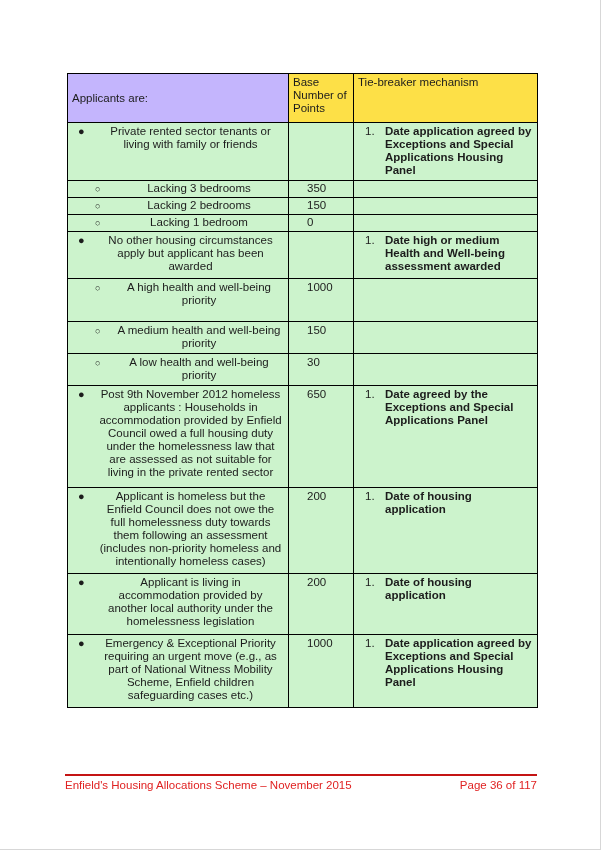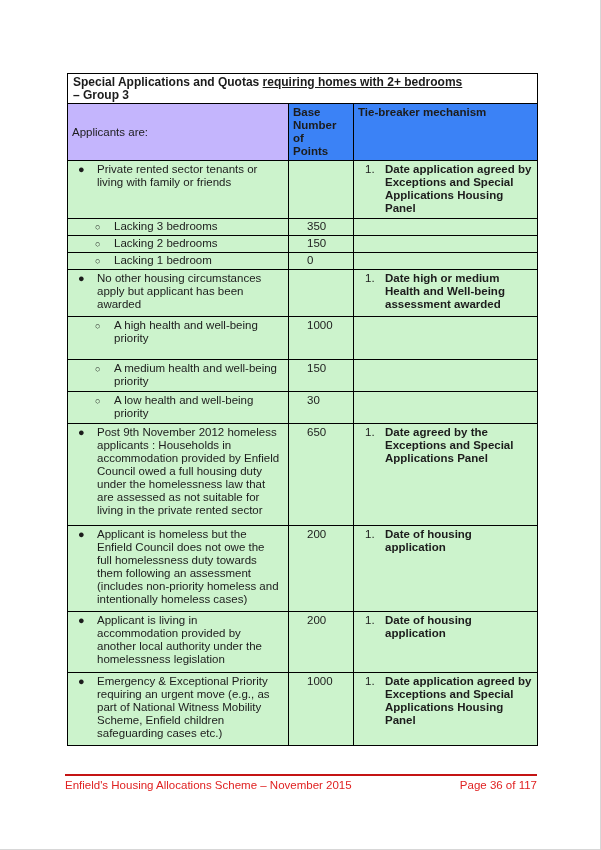--- a/index.html
+++ b/index.html
@@ -38,29 +38,29 @@
     font-weight:bold;
     font-size:12px;
     line-height:12.5px;
     padding:2px 4px 2px 5px;
   }
   .underlined{text-decoration:underline;}
 
   
   tr.header-row td{height:44px;}
   td.hdr-applicants{background:#c4b5fd;vertical-align:middle;}
-  td.hdr-green{background:#3b82f6;font-weight:bold;white-space:pre-line;}
+  td.hdr-green{background:#fde047;font-weight:normal;white-space:pre-line;}
 
   
   tbody td{background:#ccf3cc;}
   .li{display:flex;align-items:flex-start;}
   .li .bullet{flex:0 0 auto;text-align:left;}
   .li.main .bullet{margin-left:6px;width:19px;font-size:11px;}
   .li.sub  .bullet{margin-left:23px;width:19px;font-size:9px;line-height:13px;padding-top:1px;}
-  .li .txt{flex:1 1 auto;white-space:pre-line;}
+  .li .txt{flex:1 1 auto;white-space:pre-line;text-align:center;}
   td.pts{padding-left:18px;}
   .tie{display:flex;align-items:flex-start;padding-left:7px;}
   .tie .tie-num{flex:0 0 20px;}
   .tie .tie-text{flex:1 1 auto;white-space:pre-line;font-weight:bold;}
 
   
   tbody tr:nth-child(1) td{height:53px;}
   tbody tr:nth-child(2) td,
   tbody tr:nth-child(3) td,
   tbody tr:nth-child(4) td{height:12px;padding-top:1px;padding-bottom:1px;}
@@ -87,26 +87,20 @@
 </head>
 <body>
 
 <table class="doc-table">
   <colgroup>
       <col class="c1">
       <col class="c2">
       <col class="c3">
     </colgroup>
   <thead>
-    <tr class="title-row">
-      <td colspan="3">
-        <span>Special Applications and Quotas </span><span class="underlined">requiring homes with 2+ bedrooms</span>
-        <div>– Group 3</div>
-      </td>
-    </tr>
     <tr class="header-row">
       <td class="hdr-applicants">Applicants are:</td>
       <td class="hdr-green">Base
 Number of
 Points</td>
       <td class="hdr-green">Tie-breaker mechanism</td>
     </tr>
   </thead>
   <tbody>
       <tr>

